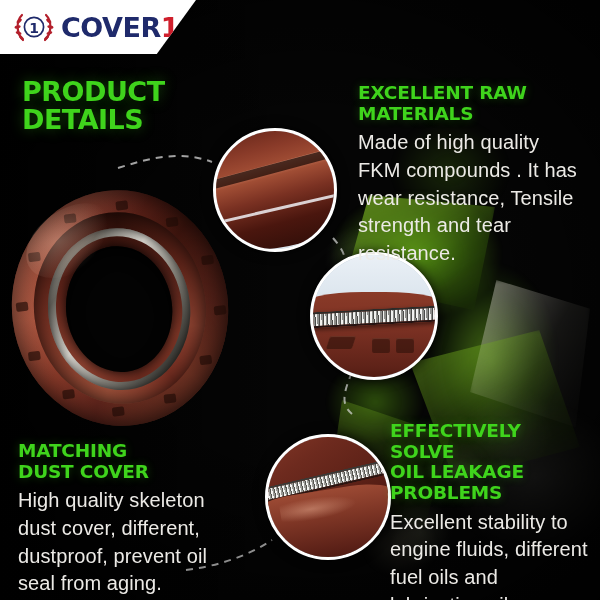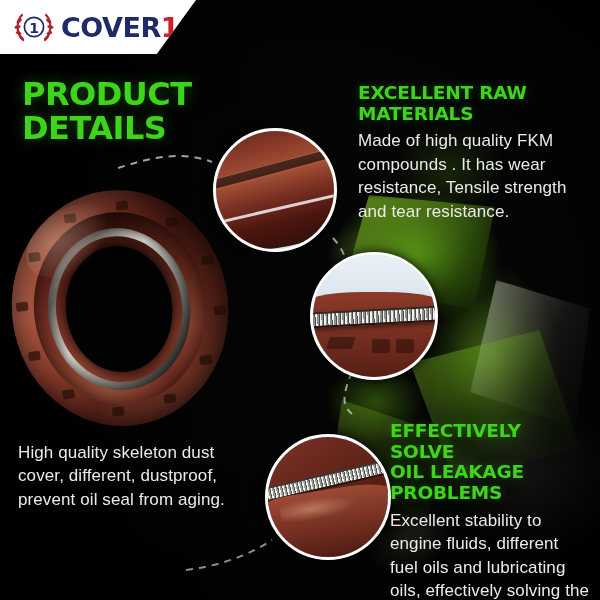--- a/index.html
+++ b/index.html
@@ -129,21 +129,21 @@
     display:flex;
     align-items:baseline;
   }
   .logo-word .one { color:#cf1f2c; }
 
   
   .page-title {
     position:absolute; left:22px; top:78px;
     font-family:"DejaVu Sans", sans-serif;
     font-weight:bold;
-    font-size:32px;
+    font-size:27px;
     line-height:1.05;
     letter-spacing:-0.5px;
     color:#3fd41c;
     text-shadow:0 0 14px rgba(63,212,28,0.35);
     z-index:14;
     white-space:pre-line;
   }
 
   .callout-title {
     font-family:"DejaVu Sans", sans-serif;
@@ -151,21 +151,21 @@
     font-size:18.5px;
     line-height:1.12;
     color:#3fd41c;
     text-shadow:0 0 10px rgba(63,212,28,0.3);
     letter-spacing:-0.2px;
     white-space:pre-line;
     margin-bottom:5px;
   }
   .callout-body {
     font-family:"Liberation Sans", sans-serif;
-    font-size:17px;
+    font-size:20px;
     line-height:1.38;
     color:#eceae6;
     letter-spacing:0.1px;
   }
 
   .block-raw {
     position:absolute; left:358px; top:83px; width:226px;
     z-index:14;
   }
   .block-leak {
@@ -485,16 +485,18 @@
   </div>
 
   <div class="block-leak">
     <div class="callout-title">EFFECTIVELY SOLVE
 OIL LEAKAGE
 PROBLEMS</div>
     <div class="callout-body">Excellent stability to engine fluids, different fuel oils and lubricating oils, effectively solving the problem of oil leakage.</div>
   </div>
 
   <div class="block-dust">
+    <div class="callout-title">MATCHING
+DUST COVER</div>
     <div class="callout-body">High quality skeleton dust cover, different, dustproof, prevent oil seal from aging.</div>
   </div>
 
 </div>
 
 </body></html>

